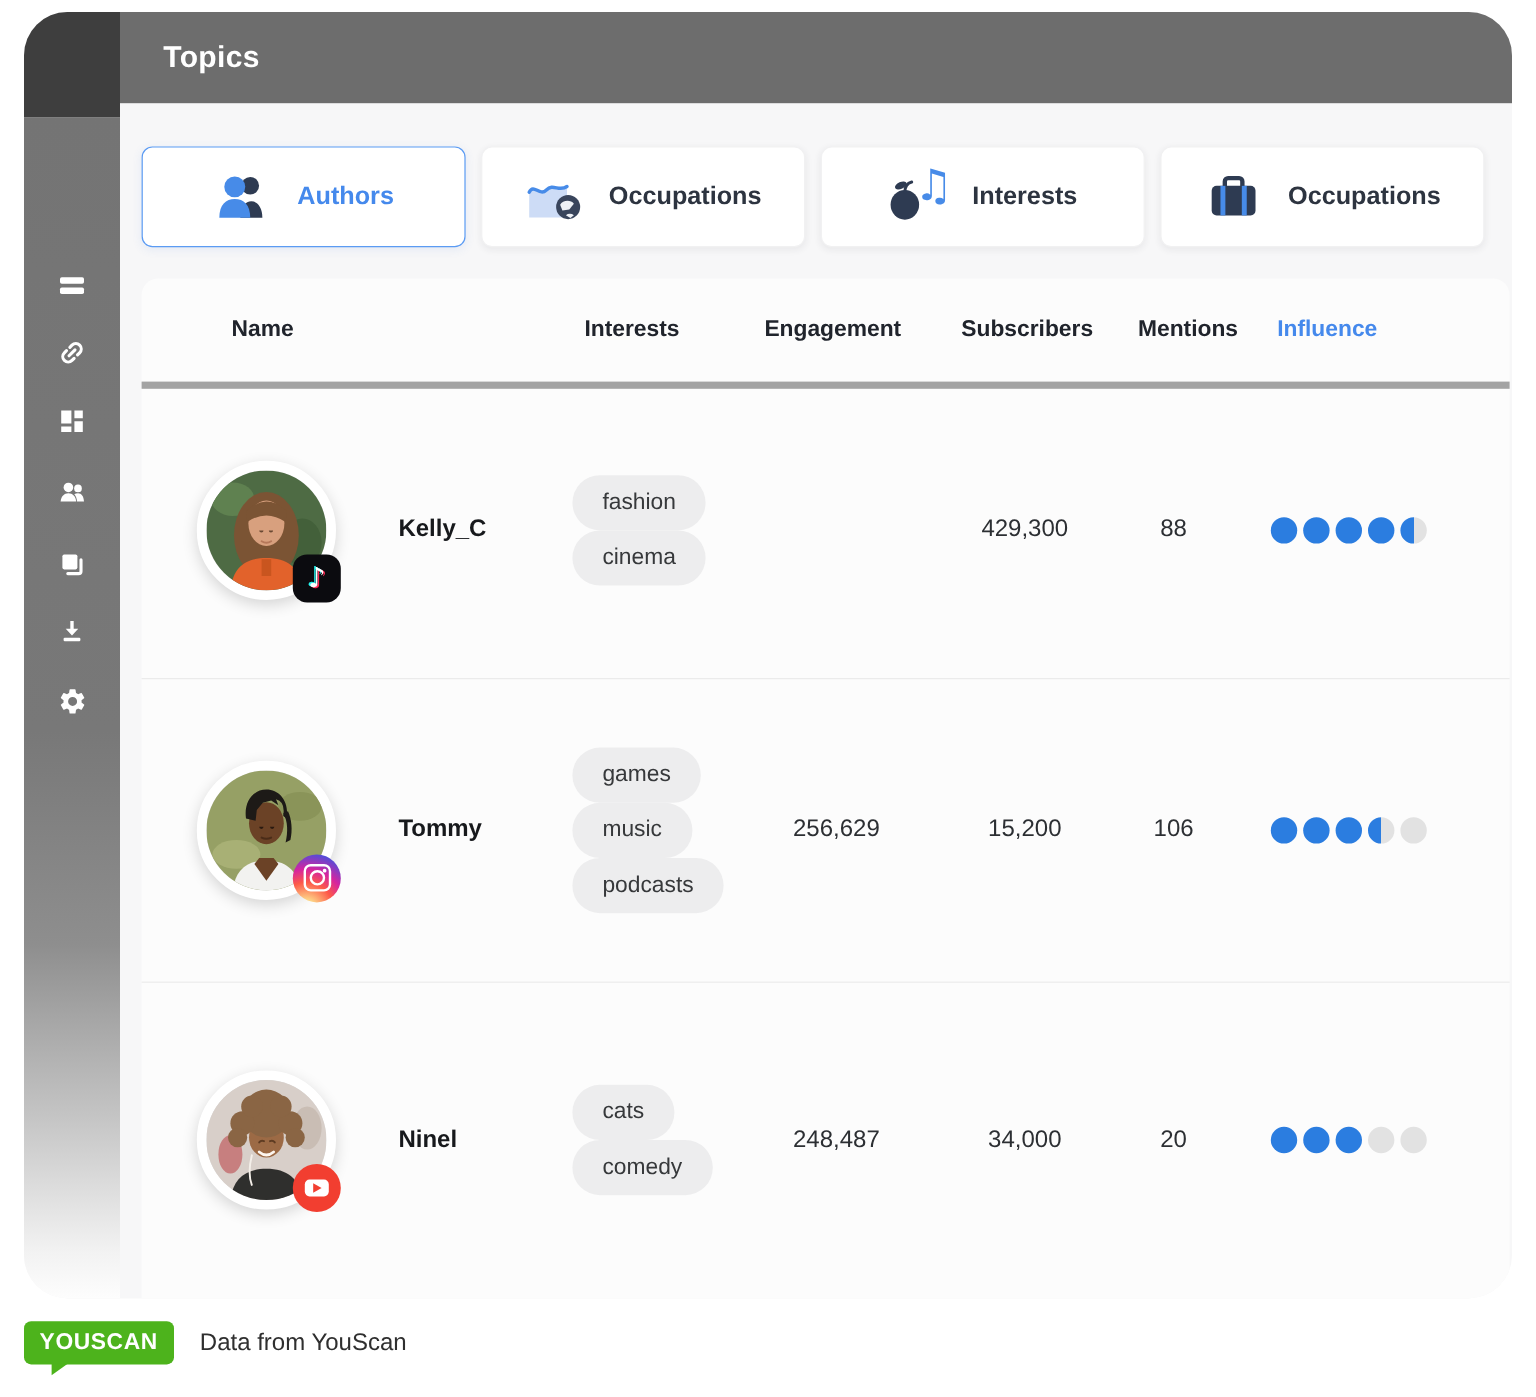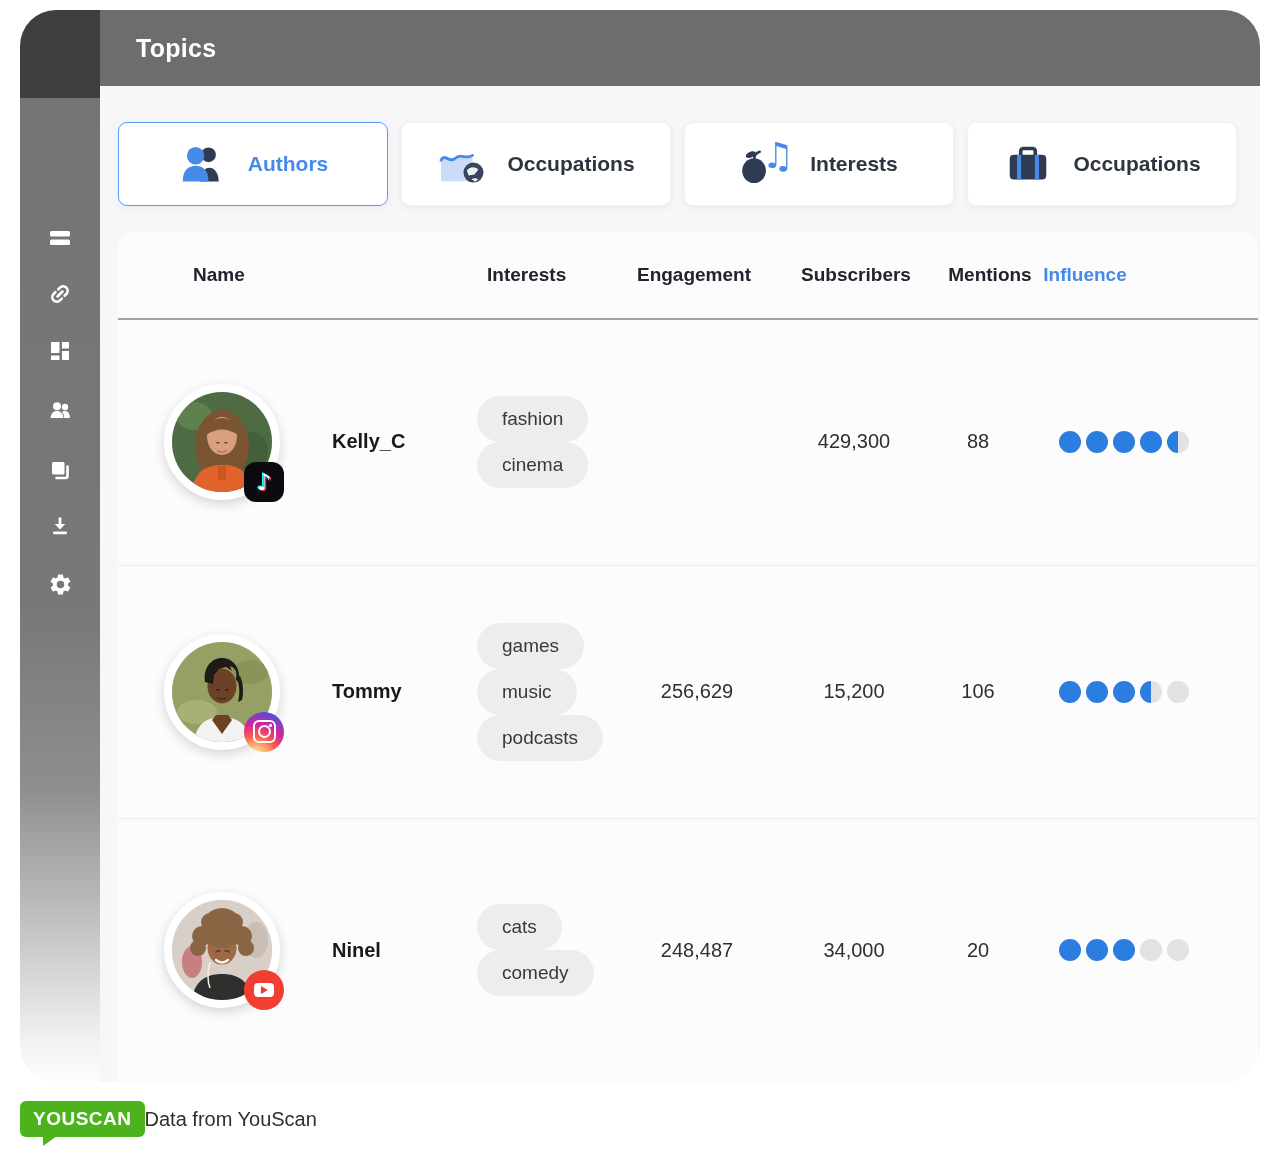--- a/index.html
+++ b/index.html
@@ -37,29 +37,29 @@
   .tab.active{border:1.5px solid #5b9bf3;box-shadow:0 2px 8px rgba(70,120,220,.10);}
   .tab .lbl{font-size:21px;font-weight:700;color:#2d3440;}
   .tab.active .lbl{color:#4589ec;}
   .tab-ico{position:relative;width:50px;height:44px;flex:0 0 auto;display:flex;align-items:center;justify-content:center;}
   .note-glyph{position:absolute;right:-4px;top:-4px;font-size:36px;line-height:1;color:#478be8;font-family:"DejaVu Sans",sans-serif;}
   
   .card{
     position:absolute;left:18px;right:2px;top:134px;bottom:0;
     background:#fcfcfc;border-radius:14px 14px 0 0;
   }
-  .thead{position:absolute;left:0;right:0;top:0;height:86px;border-bottom:2px solid #a3a3a3;}
+  .thead{position:absolute;left:0;right:0;top:0;height:86px;border-bottom:6px solid #a3a3a3;}
   .th{position:absolute;top:0;height:100%;display:flex;align-items:center;font-size:19px;font-weight:600;color:#20242c;cursor:pointer;}
   .th.c{justify-content:center;width:160px;}
   .th-name{left:75px;}
   .th-interests{left:369px;}
   .th-eng{left:496px;}
   .th-sub{left:658px;}
   .th-men{left:792px;}
-  .th-inf{left:887px;color:#4589ec;}
+  .th-inf{left:908px;color:#4589ec;}
   .row{position:absolute;left:0;right:0;border-bottom:1px solid #ebebeb;cursor:pointer;}
   .row:last-child{border-bottom:none;}
   .r0{top:86px;height:247px;}
   .r1{top:333px;height:253px;}
   .r2{top:586px;height:264px;border-bottom:none;}
   .avatar-wrap{position:absolute;left:46px;top:50%;transform:translateY(-50%);width:116px;height:116px;}
   .avatar-ring{
     width:100px;height:100px;border:8px solid #ffffff;border-radius:50%;
     box-shadow:0 4px 12px rgba(0,0,0,.16);overflow:hidden;background:#ddd;
   }
@@ -88,21 +88,21 @@
   }
   .cell{position:absolute;top:0;height:100%;width:160px;display:flex;align-items:center;justify-content:center;font-size:20px;color:#2c2f33;}
   .cell-eng{left:499px;}
   .cell-sub{left:656px;}
   .cell-men{left:780px;}
   .dots{position:absolute;left:941px;top:0;height:100%;display:flex;align-items:center;gap:5px;}
   .dot{width:22px;height:22px;border-radius:50%;background:#e2e2e2;}
   .dot.full{background:#2b7de0;}
   .dot.half{background:linear-gradient(90deg,#2b7de0 0%,#2b7de0 50%,#e2e2e2 50%,#e2e2e2 100%);}
   
-  .footer{position:absolute;left:20px;top:1101px;display:flex;align-items:center;gap:0;}
+  .footer{position:absolute;left:20px;top:1101px;display:flex;align-items:center;gap:22px;}
   .ys-badge{
     position:relative;background:#4db31c;color:#fff;font-weight:700;font-size:19px;
     letter-spacing:.5px;padding:7px 13px;border-radius:6px;
   }
   .ys-badge::after{
     content:"";position:absolute;left:23px;bottom:-9px;width:0;height:0;
     border-top:10px solid #4db31c;border-right:14px solid transparent;
   }
   .footer .cap{font-size:20px;color:#2f2f2f;}
 </style>

